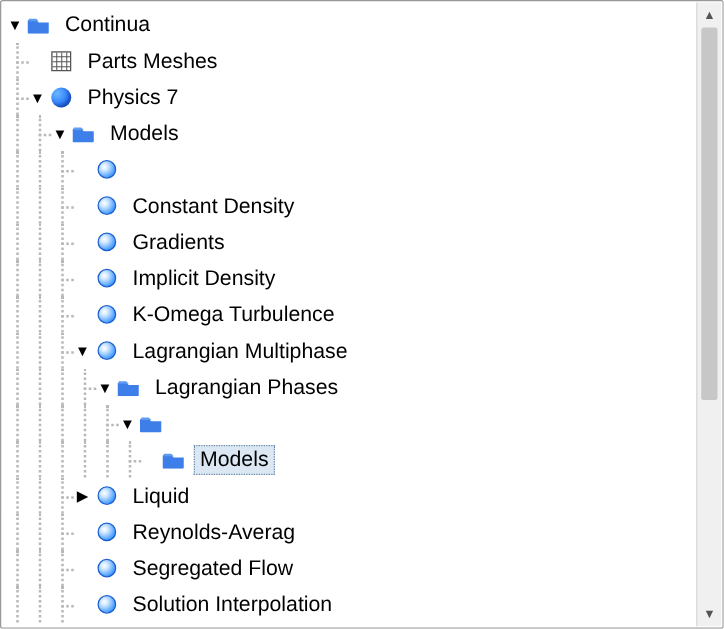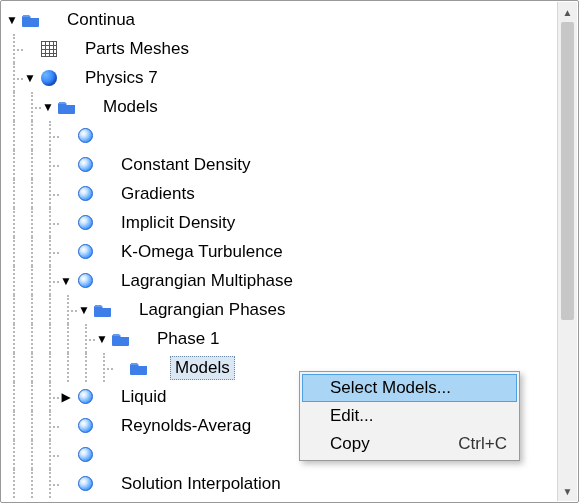--- a/index.html
+++ b/index.html
@@ -94,21 +94,20 @@
   }
   .ball-icon {
     width: 15px; height: 15px;
     border-radius: 50%;
     background: radial-gradient(circle at 35% 35%, #fff 0%, #cfe7ff 25%, #4a9eff 70%, #1a5fcf 100%);
     border: 1.5px solid #1a5fcf;
   }
   .label {
     padding: 1px 4px;
     border: 1px solid transparent;
-    margin-left: 15px;
   }
   .label.selected {
     background: #dbe8f4;
     border: 1px dotted #6b8aa8;
   }
   
   .scrollbar {
     position: absolute;
     top: 1px; bottom: 1px; right: 1px;
     width: 20px;
@@ -308,21 +307,20 @@
         <span class="dots"></span>
         <span class="dots"></span>
         <span class="dots h"></span>
       <span class="expander">▼</span>
       <span class="node-icon folder-icon">
         <svg viewBox="0 0 18 14">
             <path d="M1 3h6l2 2h8v8a1 1 0 0 1-1 1H1a1 1 0 0 1-1-1V4a1 1 0 0 1 1-1z" fill="#3e7ee8"></path>
             <path d="M1 2h6l2 2H1z" fill="#5f9bf1"></path>
           </svg>
       </span>
-      <span class="label">Phase 1</span>
     </div>
 
     <div class="tree-row">
       <span class="indent" style="width:4px"></span>
       <span class="dots"></span>
         <span class="dots"></span>
         <span class="dots"></span>
         <span class="dots"></span>
         <span class="dots"></span>
         <span class="dots h"></span>
@@ -362,20 +360,21 @@
 
     <div class="tree-row">
       <span class="indent" style="width:4px"></span>
       <span class="dots"></span>
         <span class="dots"></span>
         <span class="dots h"></span>
       <span class="expander blank">▶</span>
       <span class="node-icon">
           <span class="ball-icon"></span>
         </span>
+      <span class="label">Segregated Flow</span>
     </div>
 
     <div class="tree-row">
       <span class="indent" style="width:4px"></span>
       <span class="dots"></span>
         <span class="dots"></span>
         <span class="dots h"></span>
       <span class="expander blank">▶</span>
       <span class="node-icon">
           <span class="ball-icon"></span>
@@ -386,26 +385,14 @@
   </div>
 
   <div class="scrollbar">
     <div class="sb-btn">▲</div>
     <div class="sb-track">
       <div class="sb-thumb"></div>
     </div>
     <div class="sb-btn">▼</div>
   </div>
 
-  <div class="context-menu" style="left:298px; top:370px;">
-    <div class="menu-item hover">
-      <span>Select Models...</span>
-    </div>
-    <div class="menu-item">
-      <span>Edit...</span>
-    </div>
-    <div class="menu-item">
-      <span>Copy</span>
-      <span class="shortcut">Ctrl+C</span>
-    </div>
-  </div>
 
 </div>
 
 </body></html>

